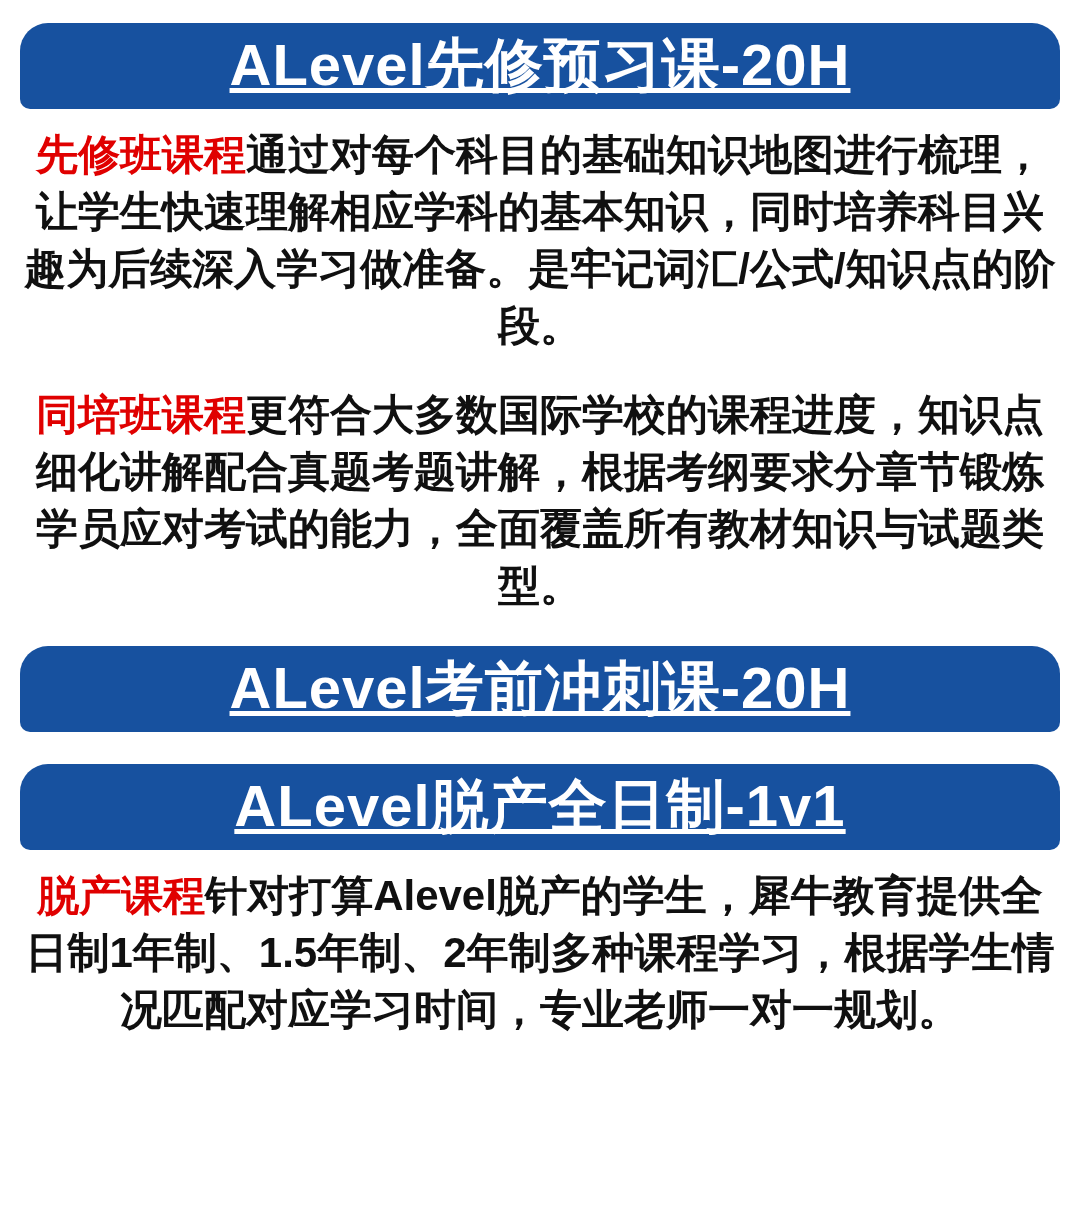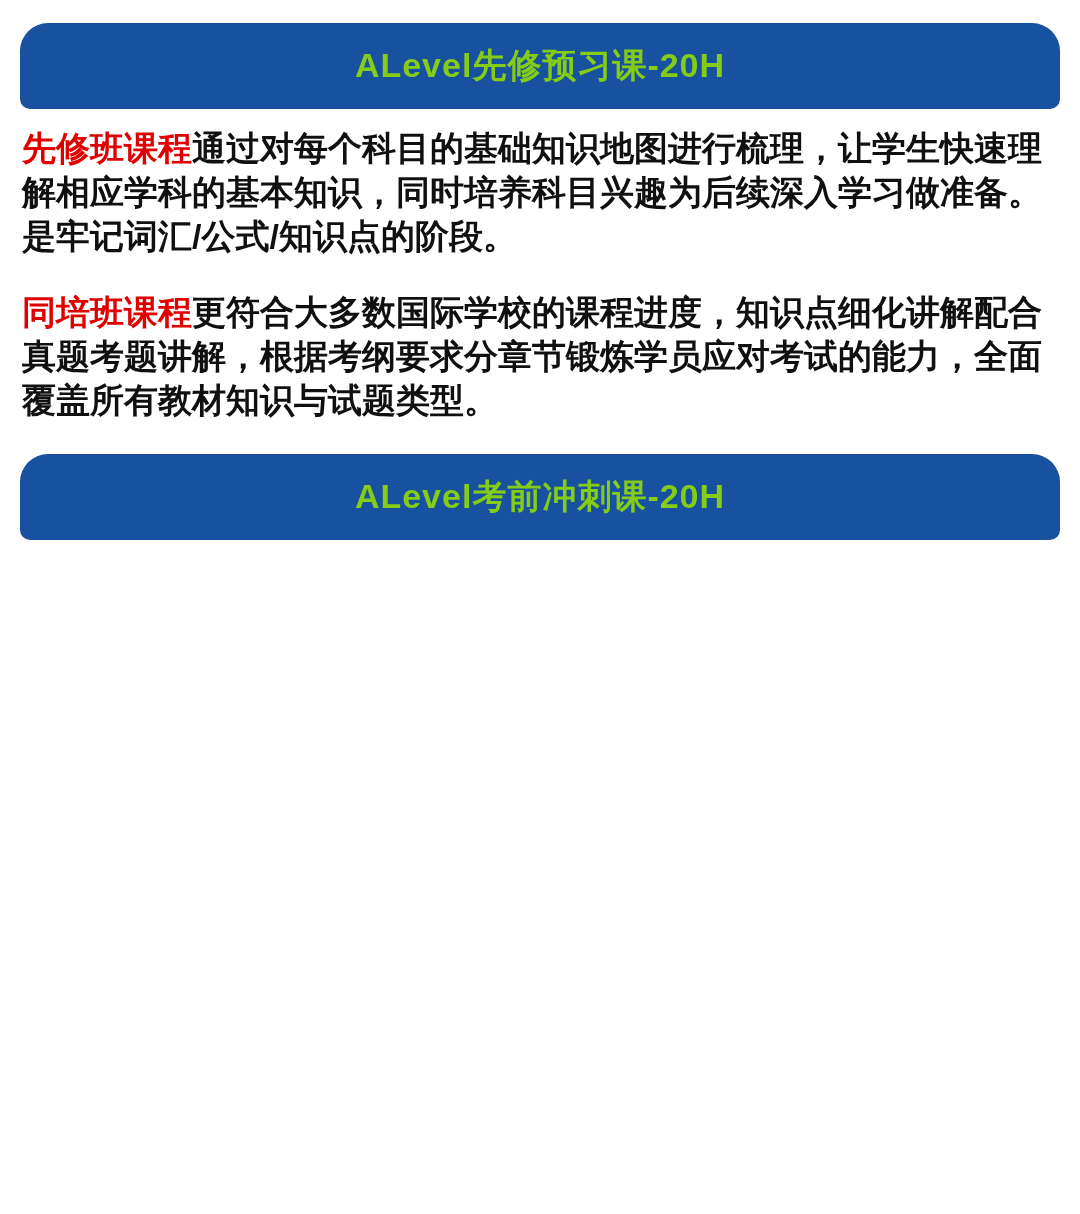--- a/index.html
+++ b/index.html
@@ -22,33 +22,34 @@
   }
   .banner {
     height: 86px;
     background: #17519f;
     border-radius: 28px 28px 10px 10px;
     display: flex;
     align-items: center;
     justify-content: center;
   }
   .banner-title {
-    color: #84cc16;
-    font-size: 34px;
+    color: #ffffff;
+    font-size: 58px;
     font-weight: bold;
     letter-spacing: 1px;
     white-space: nowrap;
+    text-decoration: underline;
   }
   .desc {
     margin: 17px 2px 0 2px;
-    font-size: 34px;
-    line-height: 44px;
+    font-size: 42px;
+    line-height: 57px;
     font-weight: 600;
     color: #101010;
-    text-align: left;
+    text-align: center;
   }
   .lead {
     color: #e00000;
     font-weight: 700;
   }
 </style>
 </head>
 <body>
 
 <div class="poster">
@@ -63,14 +64,20 @@
   <div class="section">
     <p class="desc"><span class="lead">同培班课程</span><span>更符合大多数国际学校的课程进度，知识点细化讲解配合真题考题讲解，根据考纲要求分章节锻炼学员应对考试的能力，全面覆盖所有教材知识与试题类型。</span></p>
   </div>
 
   <div class="section">
     <div class="banner">
       <span class="banner-title">ALevel考前冲刺课-20H</span>
     </div>
   </div>
 
+  <div class="section">
+    <div class="banner">
+      <span class="banner-title">ALevel脱产全日制-1v1</span>
+    </div>
+    <p class="desc"><span class="lead">脱产课程</span><span>针对打算Alevel脱产的学生，犀牛教育提供全日制1年制、1.5年制、2年制多种课程学习，根据学生情况匹配对应学习时间，专业老师一对一规划。</span></p>
+  </div>
 
 </div>
 
 </body></html>

